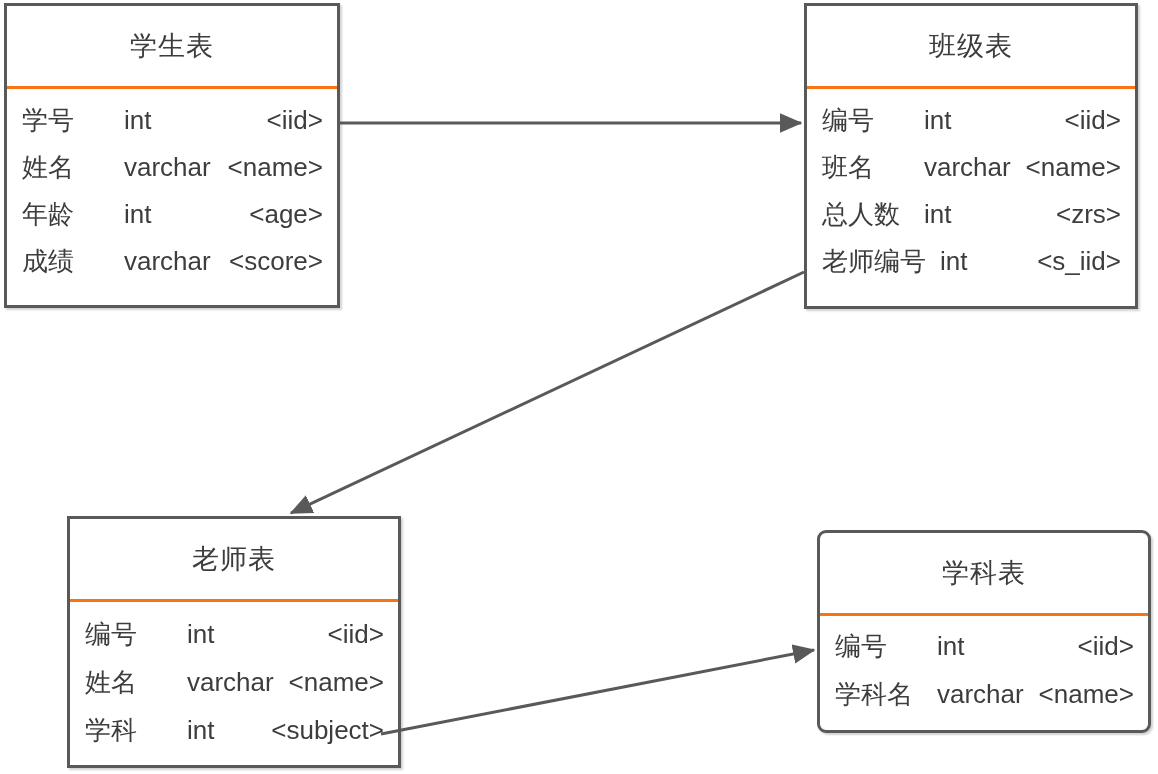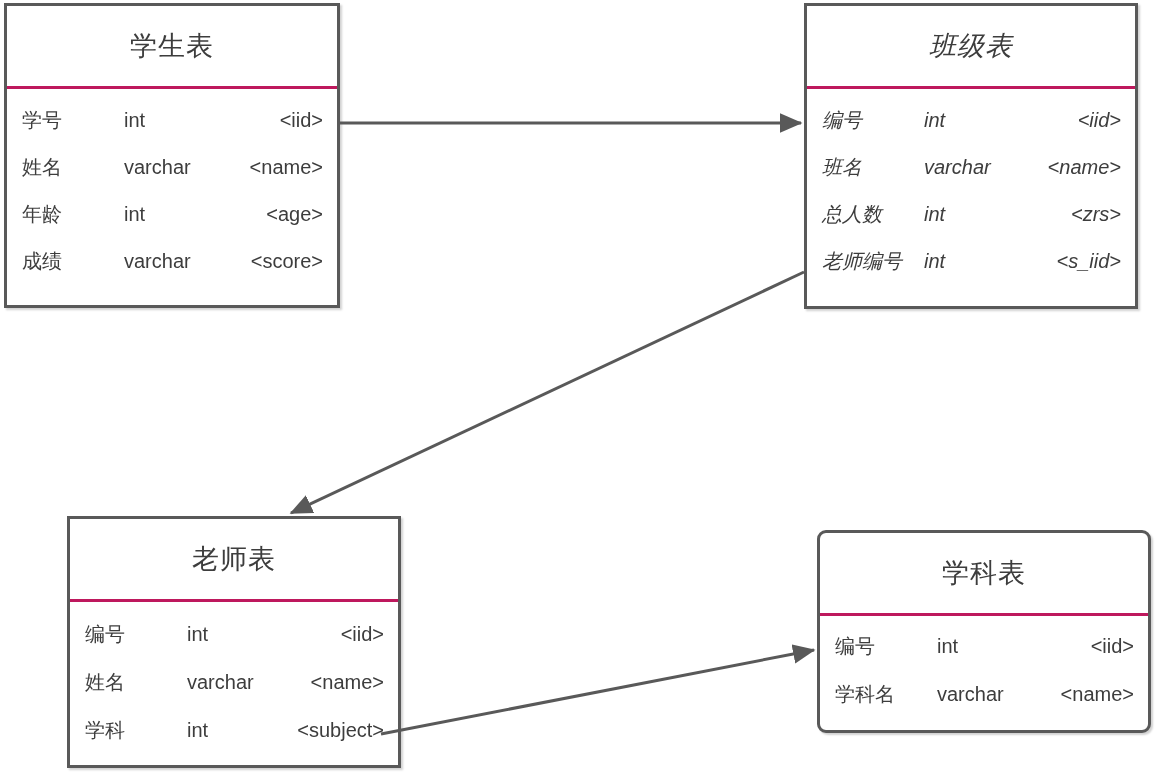--- a/index.html
+++ b/index.html
@@ -27,50 +27,50 @@
     position: absolute;
     z-index: 1;
     background: #ffffff;
     border: 3px solid #595959;
     box-sizing: border-box;
     box-shadow: 2px 2px 2px rgba(0,0,0,0.18);
     color: #3d3d3d;
   }
   .table-title {
     height: 80px;
-    border-bottom: 3px solid #be185d;
+    border-bottom: 3px solid #f97316;
     display: flex;
     align-items: center;
     justify-content: center;
     font-size: 27px;
     letter-spacing: 1px;
   }
   .table-body {
     padding: 8px 14px 0 15px;
   }
   .field-row {
     display: flex;
     align-items: center;
     height: 47px;
-    font-size: 20px;
+    font-size: 26px;
     white-space: nowrap;
   }
   .t-teacher .field-row, .t-subject .field-row { height: 48px; }
   .t-subject .table-body { padding-top: 6px; }
   .f-name {
     min-width: 88px;
     margin-right: 14px;
   }
   .f-type { }
   .f-alias {
     margin-left: auto;
   }
   
   .t-student { left: 4px;   top: 3px;   width: 336px; height: 305px; }
-  .t-class   { left: 804px; top: 3px;   width: 334px; height: 306px; font-style: italic; }
+  .t-class   { left: 804px; top: 3px;   width: 334px; height: 306px; }
   .t-teacher { left: 47px;  top: 516px; width: 334px; height: 252px; margin-left: 20px; }
   .t-subject { left: 817px; top: 530px; width: 334px; height: 203px; border-radius: 9px; }
 </style>
 </head>
 <body>
 
 <div class="canvas">
 
   <svg class="arrows" width="1158" height="774" viewBox="0 0 1158 774">
     <defs>

